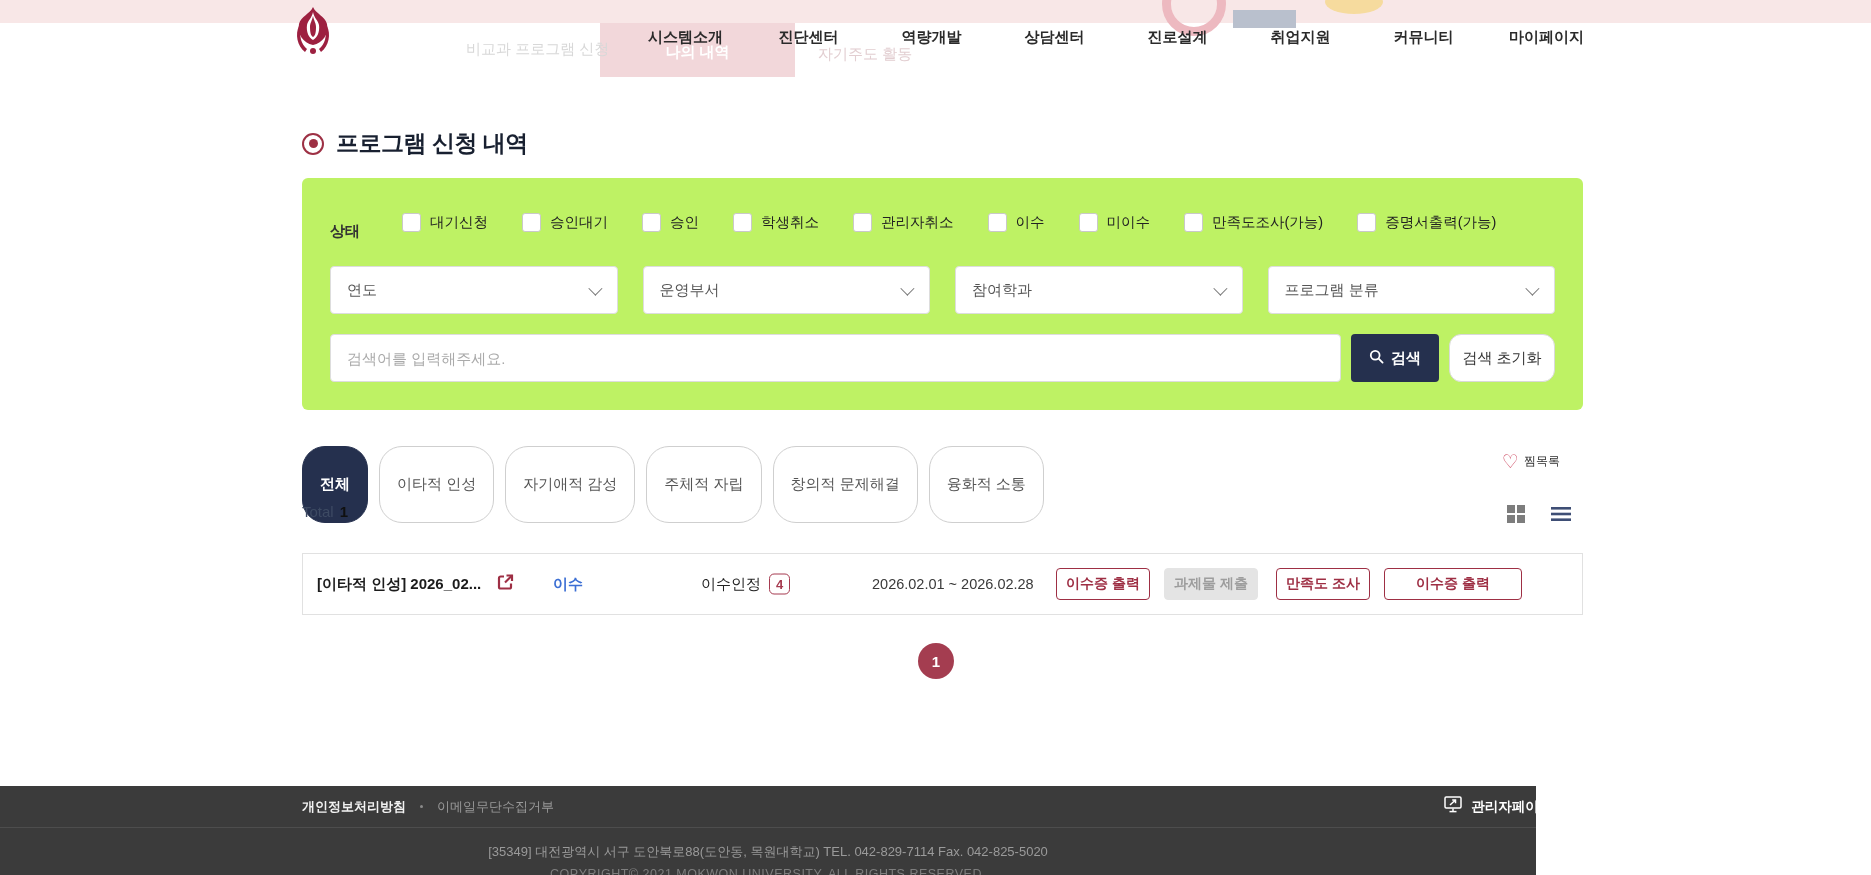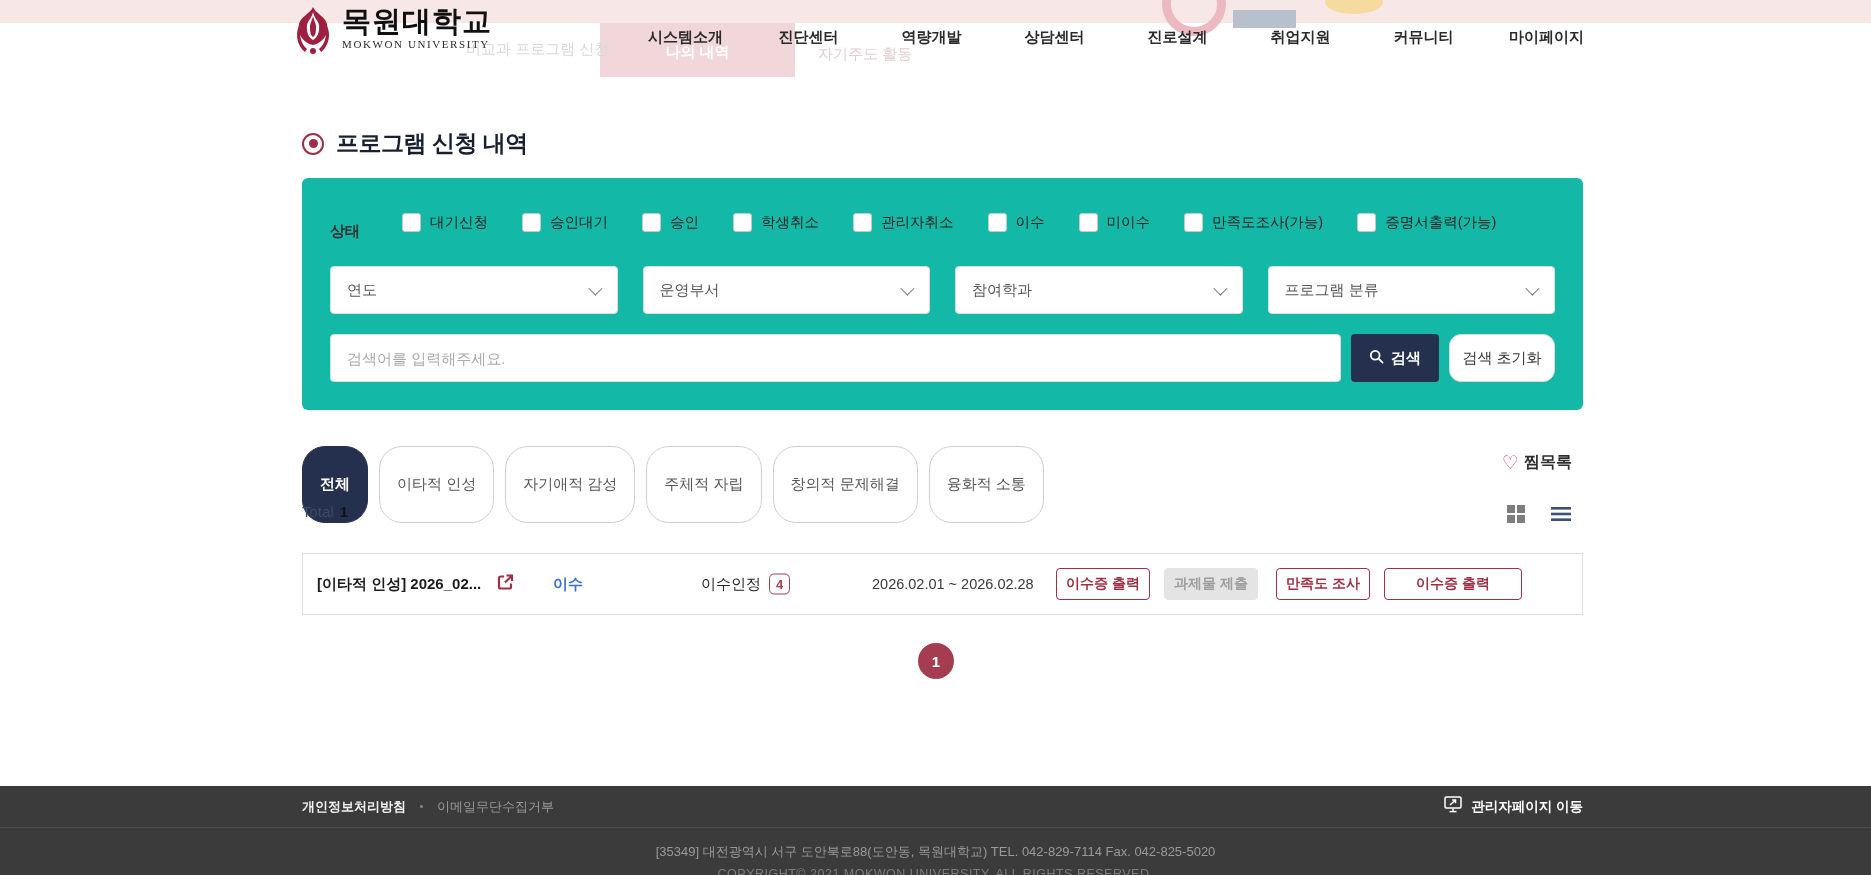--- a/index.html
+++ b/index.html
@@ -21,21 +21,21 @@
   .submenu-active{position:absolute;left:600px;top:43px;width:195px;text-align:center;font-size:15px;font-weight:700;color:#fff;z-index:3;}
   .ghost-right{position:absolute;left:818px;top:45px;font-size:15px;color:#e2ced1;z-index:3;}
 
   
   .page-title{position:absolute;left:302px;top:128px;display:flex;align-items:center;gap:12px;}
   .title-dot{width:18px;height:18px;border:2px solid #9d3044;border-radius:50%;display:flex;align-items:center;justify-content:center;}
   .title-dot i{width:9px;height:9px;border-radius:50%;background:#9d3044;display:block;}
   .title-text{font-size:23px;font-weight:800;color:#182030;letter-spacing:-0.5px;}
 
   
-  .filter-panel{position:absolute;left:302px;top:178px;width:1281px;height:232px;background:#14b8a6;border-radius:6px;}
+  .filter-panel{position:absolute;left:302px;top:178px;width:1281px;height:232px;background:#bef264;border-radius:6px;}
   .status-row{position:absolute;top:27px;left:28px;display:flex;align-items:center;height:34px;}
   .status-label{width:72px;font-size:15px;font-weight:700;color:#333;transform:translateY(9px);}
   .cb-item{display:flex;align-items:center;margin-right:34px;cursor:pointer;}
   .cb{width:17px;height:17px;background:#fff;border:1px solid #c9c9c9;border-radius:3px;margin-right:9px;}
   .cb-text{font-size:14.5px;color:#222;}
   .select-row{position:absolute;top:88px;left:28px;right:28px;height:48px;display:flex;gap:25px;}
   .select{flex:1;background:#fff;border:1px solid #ddd;border-radius:4px;display:flex;align-items:center;
     padding:0 16px;font-size:15px;color:#555;position:relative;cursor:pointer;}
   .chev{position:absolute;right:18px;top:18px;width:9px;height:9px;border-right:1.6px solid #777;
     border-bottom:1.6px solid #777;transform:rotate(45deg) translateY(-2px);}
@@ -48,21 +48,21 @@
   .btn-reset{width:106px;background:#fff;border:1px solid #d9d9d9;border-radius:12px;font-size:15px;color:#333;
     display:flex;align-items:center;justify-content:center;cursor:pointer;}
 
   
   .tabs{position:absolute;left:302px;top:446px;display:flex;gap:11px;align-items:center;}
   .tab{height:45px;padding:15px 17px;border:1px solid #cfcfcf;border-radius:23px;background:#fff;color:#555;
     font-size:15px;display:flex;align-items:center;cursor:pointer;}
   .tab.active{background:#25304e;border-color:#25304e;color:#fff;font-weight:700;}
   .wishlist{position:absolute;left:1502px;top:452px;display:flex;align-items:center;gap:5px;cursor:pointer;}
   .heart{color:#cf5168;font-size:19px;line-height:19px;}
-  .wishlist-text{font-size:16px;font-weight:700;color:#2e2e2e;}
+  .wishlist-text{font-size:12px;font-weight:400;color:#2e2e2e;}
 
   
   .total-row{position:absolute;left:302px;top:503px;width:1281px;height:24px;}
   .total-label{font-size:15px;color:#3d4a63;}
   .total-count{font-size:15px;font-weight:700;color:#101010;margin-left:6px;}
   .view-grid{position:absolute;left:1204px;top:1px;cursor:pointer;}
   .view-list{position:absolute;left:1248px;top:1px;cursor:pointer;}
 
   
   .result-row{position:absolute;left:302px;top:553px;width:1281px;height:62px;background:#fff;
@@ -82,21 +82,21 @@
   .b1{left:753px;width:94px;}
   .b2{left:861px;width:94px;background:#e4e4e4;border-color:#e4e4e4;color:#9d9d9d;cursor:default;}
   .b3{left:973px;width:94px;}
   .b4{left:1081px;width:138px;}
 
   
   .page-circle{position:absolute;left:918px;top:643px;width:36px;height:36px;border-radius:50%;background:#a43d50;
     color:#fff;font-size:15px;font-weight:600;display:flex;align-items:center;justify-content:center;cursor:pointer;}
 
   
-  .footer{position:absolute;left:0;top:786px;width:1871px;height:89px;background:#3b3b3b;}
+  .footer{position:absolute;left:0;top:786px;width:1536px;height:89px;background:#3b3b3b;}
   .footer-links{position:absolute;left:302px;top:0;width:1281px;height:41px;display:flex;align-items:center;}
   .f-link-strong{font-size:13px;font-weight:700;color:#f2f2f2;cursor:pointer;}
   .f-dot{width:3px;height:3px;border-radius:50%;background:#8a8a8a;margin:0 14px;}
   .f-link{font-size:13px;color:#9a9a9a;cursor:pointer;}
   .f-admin{margin-left:auto;display:flex;align-items:center;gap:8px;cursor:pointer;}
   .f-admin-text{font-size:13.5px;font-weight:600;color:#fff;}
   .f-sep{position:absolute;left:0;top:41px;width:100%;height:1px;background:#4d4d4d;}
   .f-address{position:absolute;left:0;top:57px;width:100%;text-align:center;font-size:13px;color:#9a9a9a;}
   .f-copy{position:absolute;left:0;top:81px;width:100%;text-align:center;font-size:12.5px;color:#7e7e7e;letter-spacing:0.5px;}
 </style>
@@ -113,24 +113,20 @@
 <div class="logo">
   <span>
     <svg width="40" height="55" viewBox="0 0 40 55">
       <path d="M20 1 C17 8 8 10 6 18 C4 28 10 37 20 39 C30 37 36 28 34 18 C32 10 23 8 20 1 Z" fill="#9d2040"></path>
       <path d="M20 6 C19 12 15 14 14 19 C13 26 16 32 20 34 C24 32 27 26 26 19 C25 14 21 12 20 6 Z" fill="#fff"></path>
       <path d="M20 10 C19 15 17 17 17 21 C17 27 18 30 20 31 C22 30 23 27 23 21 C23 17 21 15 20 10 Z" fill="#9d2040"></path>
       <path d="M6 20 C2 28 4 40 12 46 L14 43 C8 38 6 30 8 22 Z" fill="#9d2040"></path>
       <path d="M34 20 C38 28 36 40 28 46 L26 43 C32 38 34 30 32 22 Z" fill="#9d2040"></path>
       <circle cx="20" cy="45" r="3" fill="#9d2040"></circle>
     </svg>
-  </span>
-  <span>
-    <div class="logo-kr">목원대학교</div>
-    <div class="logo-en">MOKWON UNIVERSITY</div>
   </span>
 </div>
 
 <div class="nav">
   <div class="nav-item">시스템소개</div>
   <div class="nav-item">진단센터</div>
   <div class="nav-item">역량개발</div>
   <div class="nav-item">상담센터</div>
   <div class="nav-item">진로설계</div>
   <div class="nav-item">취업지원</div>

